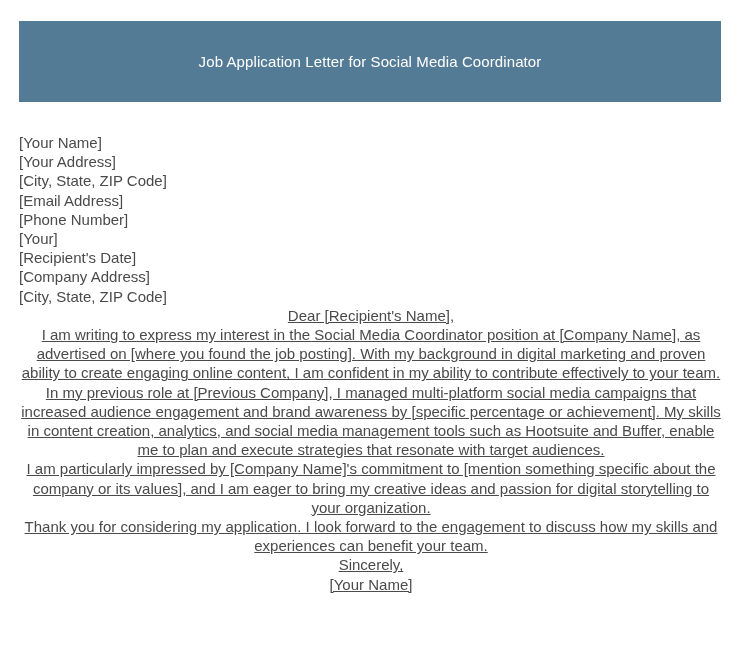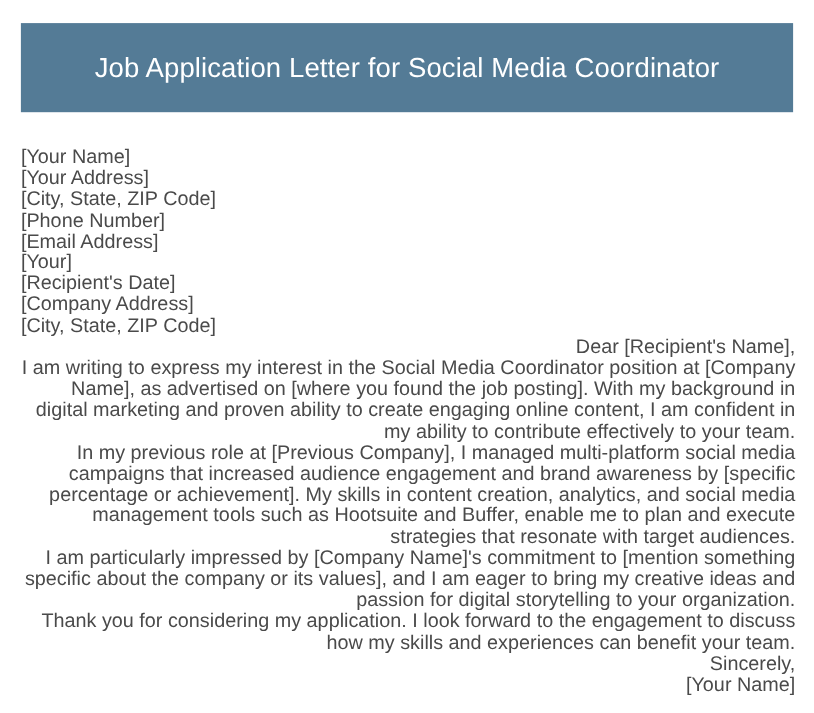--- a/index.html
+++ b/index.html
@@ -29,71 +29,72 @@
     height: 81px;
     background: #547b96;
     display: flex;
     align-items: center;
     justify-content: center;
     box-sizing: border-box;
   }
 
   .letter-title {
     color: #ffffff;
-    font-size: 25px;
+    font-size: 15px;
     font-weight: 400;
     line-height: 1.2;
     letter-spacing: 0.1px;
     text-align: center;
     font-family: "Liberation Sans", sans-serif;
     white-space: nowrap;
   }
 
   .letter-body {
     position: absolute;
     left: 19px;
     top: 133px;
     width: 704px;
     color: #4a4a4a;
-    font-size: 18px;
+    font-size: 15px;
     line-height: 19.2px;
     font-family: "Liberation Sans", sans-serif;
   }
 
   .addr-block {
     margin: 0;
   }
 
   .addr-line {
     display: block;
     white-space: pre;
   }
 
   .para {
     margin: 0;
-    text-align: right;
+    text-align: center;
+    text-decoration: underline;
   }
 </style>
 </head>
 <body>
 
 <div class="page">
 
   <div class="letter-header">
     <div class="letter-title">Job Application Letter for Social Media Coordinator</div>
   </div>
 
   <div class="letter-body">
 
     <div class="addr-block">
       <span class="addr-line">[Your Name]</span>
       <span class="addr-line">[Your Address]</span>
       <span class="addr-line">[City, State, ZIP Code]</span>
+      <span class="addr-line">[Email Address]</span>
       <span class="addr-line">[Phone Number]</span>
-      <span class="addr-line">[Email Address]</span>
       <span class="addr-line">[Your]</span>
     </div>
 
     <div class="addr-block">
       <span class="addr-line">[Recipient's Date]</span>
       <span class="addr-line">[Company Address]</span>
       <span class="addr-line">[City, State, ZIP Code]</span>
     </div>
 
     <p class="para">Dear [Recipient's Name],</p>

